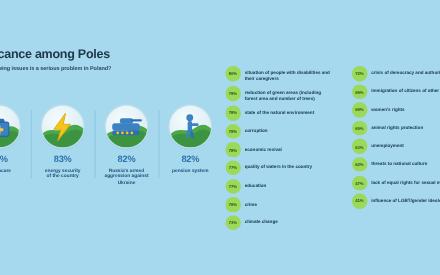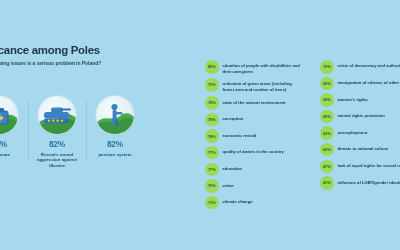--- a/index.html
+++ b/index.html
@@ -84,20 +84,31 @@
         <rect x="10" y="15" width="18" height="13" rx="2.2" fill="#3b82c4"></rect>
         <rect x="10" y="15" width="18" height="13" rx="2.2" fill="none" stroke="#2c63a3" stroke-width="1"></rect>
         <rect x="17.6" y="18" width="2.8" height="8" rx=".6" fill="#f7c948"></rect>
         <rect x="15" y="20.6" width="8" height="2.8" rx=".6" fill="#f7c948"></rect>
       </svg>
     </div>
     <div class="pct">89%</div>
     <div class="clabel">healthcare</div>
   </div>
 
+  <div class="card">
+    <div class="badge">
+      <svg width="38" height="38" viewBox="0 0 38 38">
+        <path d="M0 26 C8 18, 15 26, 23 20 C29 15, 35 18, 38 21 L38 38 L0 38 Z" fill="#4aa84a"></path>
+        <path d="M0 29 C9 22, 16 29, 24 24 C30 20, 35 22, 38 25 L38 38 L0 38 Z" fill="#3c9440"></path>
+        <path d="M21.5 7 L11 21.5 L17.5 21.5 L14.5 32 L26 17 L19.5 17 Z" fill="#f5c518" stroke="#e0a800" stroke-width=".8" stroke-linejoin="round"></path>
+      </svg>
+    </div>
+    <div class="pct">83%</div>
+    <div class="clabel">energy security<br>of the country</div>
+  </div>
 
   <div class="card">
     <div class="badge">
       <svg width="38" height="38" viewBox="0 0 38 38">
         <path d="M0 27 C8 19, 15 27, 23 21 C29 16, 35 19, 38 22 L38 38 L0 38 Z" fill="#4aa84a"></path>
         <path d="M0 30 C9 23, 16 30, 24 25 C30 21, 35 23, 38 26 L38 38 L0 38 Z" fill="#3c9440"></path>
         <rect x="13" y="11.5" width="12" height="5" rx="2" fill="#3b82c4"></rect>
         <rect x="23" y="12.5" width="10" height="2" rx="1" fill="#2f6fb5"></rect>
         <rect x="6" y="16" width="25" height="6.5" rx="2.4" fill="#3b82c4"></rect>
         <rect x="6" y="22.5" width="25" height="4.5" rx="2.2" fill="#2f6fb5"></rect>

